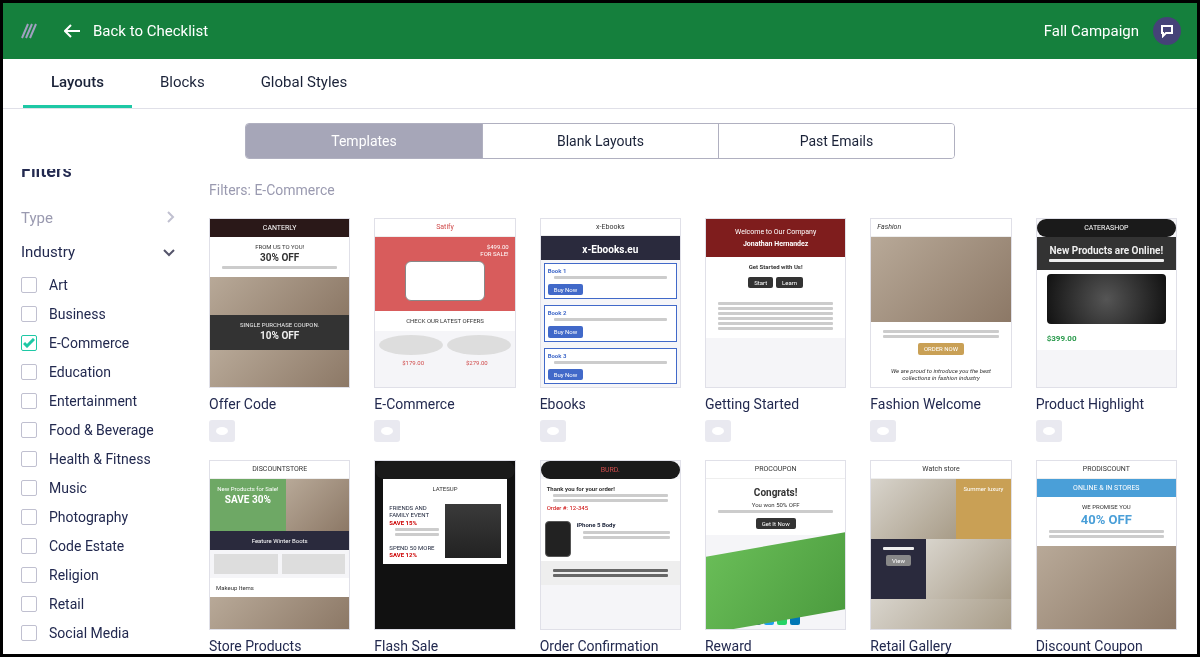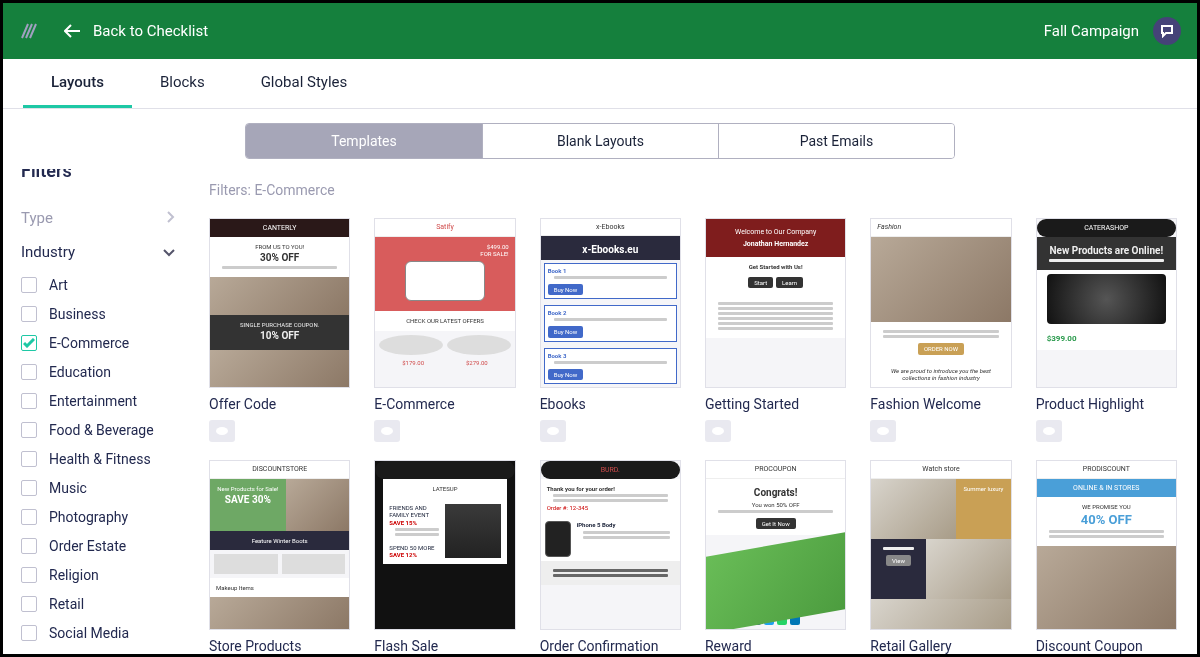--- a/index.html
+++ b/index.html
@@ -192,21 +192,21 @@
         <div class="check-item">
             <span class="cbox"></span>
             <span class="ci-label">Music</span>
           </div>
         <div class="check-item">
             <span class="cbox"></span>
             <span class="ci-label">Photography</span>
           </div>
         <div class="check-item">
             <span class="cbox"></span>
-            <span class="ci-label">Order Estate</span>
+            <span class="ci-label">Code Estate</span>
           </div>
         <div class="check-item">
             <span class="cbox"></span>
             <span class="ci-label">Religion</span>
           </div>
         <div class="check-item">
             <span class="cbox"></span>
             <span class="ci-label">Retail</span>
           </div>
         <div class="check-item">

